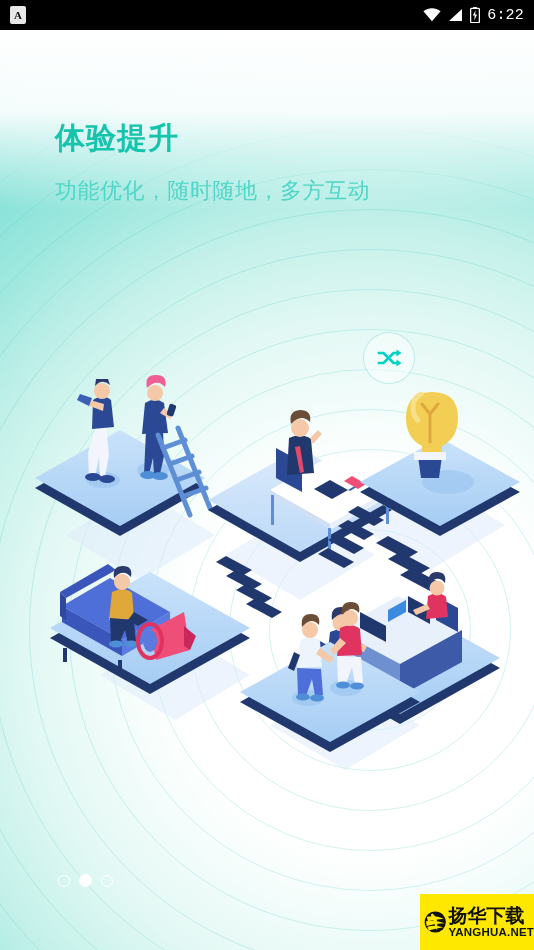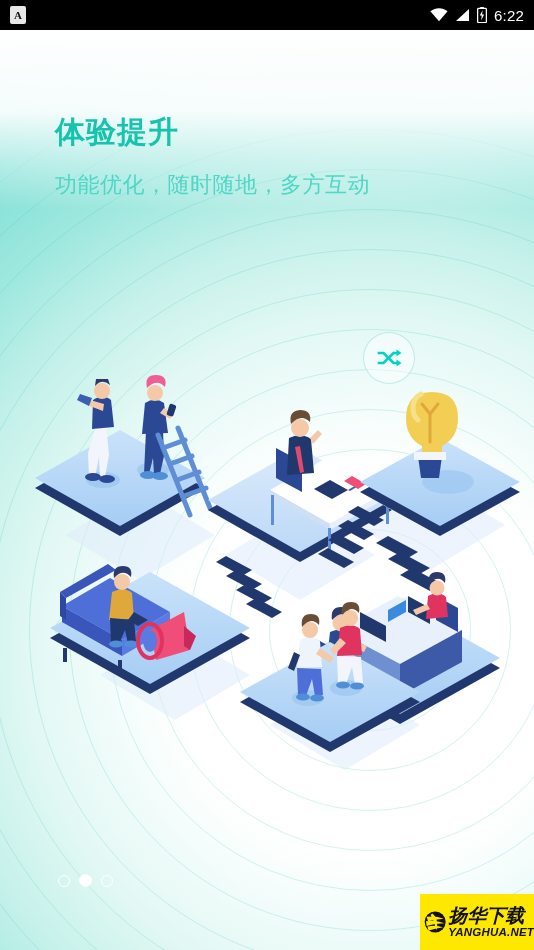--- a/index.html
+++ b/index.html
@@ -42,21 +42,21 @@
     font-size: 11px;
     font-weight: bold;
     line-height: 18px;
     text-align: center;
     font-family: "Liberation Serif", serif;
   }
   .sb-time {
     color: #ffffff;
     font-size: 15px;
     letter-spacing: .2px;
-    font-family: Liberation Sans, sans-serif;
+    font-family: Liberation Mono, monospace;
   }
   .ic-wifi, .ic-signal, .ic-batt { display: block; }
 
   
   .bg {
     position: absolute;
     inset: 30px 0 0 0;
     overflow: hidden;
     background:
       radial-gradient(circle at 370px 630px,
@@ -79,21 +79,21 @@
     position: absolute;
     left: 0; top: 0;
     width: 534px; height: 180px;
     background: linear-gradient(to bottom, #ffffff 0%, rgba(255,255,255,0.92) 45%, rgba(255,255,255,0.0) 100%);
   }
 
   
   .header {
     position: absolute;
     left: 55px;
-    top: 112px;
+    top: 118px;
     z-index: 20;
   }
   .title {
     font-size: 30px;
     font-weight: bold;
     color: #16c4ad;
     letter-spacing: 1px;
     margin: 0;
     line-height: 40px;
   }
@@ -159,21 +159,20 @@
     bottom: 0;
     width: 114px;
     height: 56px;
     background: #ffe800;
     display: flex;
     align-items: center;
     z-index: 40;
     padding-left: 4px;
     box-sizing: border-box;
     overflow: hidden;
-    font-style: italic;
   }
   .wm-text { margin-left: 2px; line-height: 1; }
   .wm-cn {
     font-size: 19px;
     font-weight: bold;
     color: #111111;
     letter-spacing: 0px;
     display: block;
     font-family: "Liberation Sans", sans-serif;
   }

